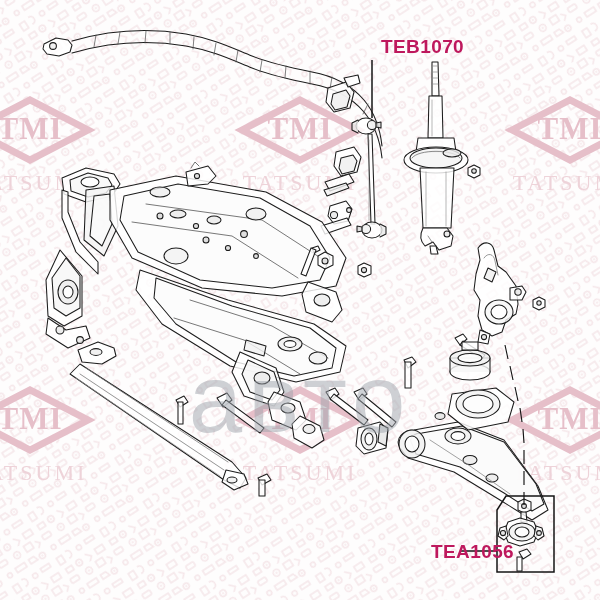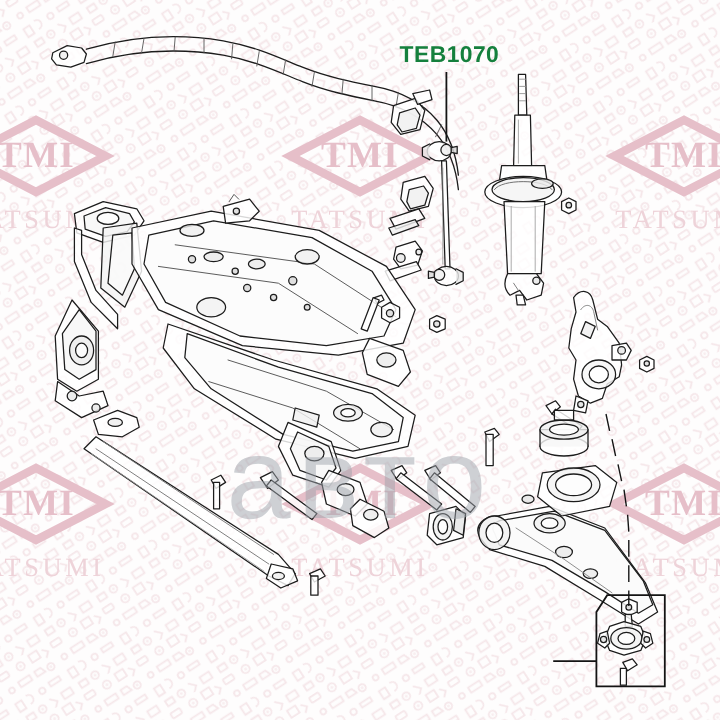--- a/index.html
+++ b/index.html
@@ -4,21 +4,21 @@
 <style>
   html,body{margin:0;padding:0;background:#fff;}
   body{width:600px;height:600px;overflow:hidden;font-family:"Liberation Sans",sans-serif;}
   #stage{position:relative;width:600px;height:600px;background:#fdfcfc;overflow:hidden;}
   .layer{position:absolute;left:0;top:0;width:600px;height:600px;}
   #bgpattern{opacity:.55;}
   #wmlogos{}
   #abop{}
   #diagram{}
   #labels{}
-  .lbl{position:absolute;font-family:"Liberation Sans",sans-serif;font-size:19px;font-weight:700;color:#15803d;letter-spacing:.4px;white-space:nowrap;}
+  .lbl{position:absolute;font-family:"Liberation Sans",sans-serif;font-size:19px;font-weight:700;color:#be185d;letter-spacing:.4px;white-space:nowrap;margin-left:48px;}
   #lbl-teb{left:333px;top:36px;}
   #lbl-tea{left:383px;top:541px;}
 </style>
 </head>
 <body>
 
 <div id="stage">
 
   <svg class="layer" id="bgpattern" viewBox="0 0 600 600" xmlns="http://www.w3.org/2000/svg">
     <defs>
@@ -355,14 +355,15 @@
     <g stroke="#141414" fill="none" stroke-width="1.5">
       <path d="M372 60 L372 118"></path>
       <path d="M461 551 L497 551"></path>
       <path d="M497 572 L497 510 L506 496 L554 496 L554 572 Z"></path>
       <path d="M505 345 l3 14 M510 366 l3 14 M515 387 l3 14 M520 408 l2 14
                M523 429 l1 14 M524 450 l0 14 M524 471 l0 14 M524 492 l0 13" stroke-width="1.15"></path>
     </g>
   </svg>
 
   <div id="lbl-teb" class="lbl">TEB1070</div>
+  <div id="lbl-tea" class="lbl">TEA1056</div>
 
 </div>
 
 </body></html>

